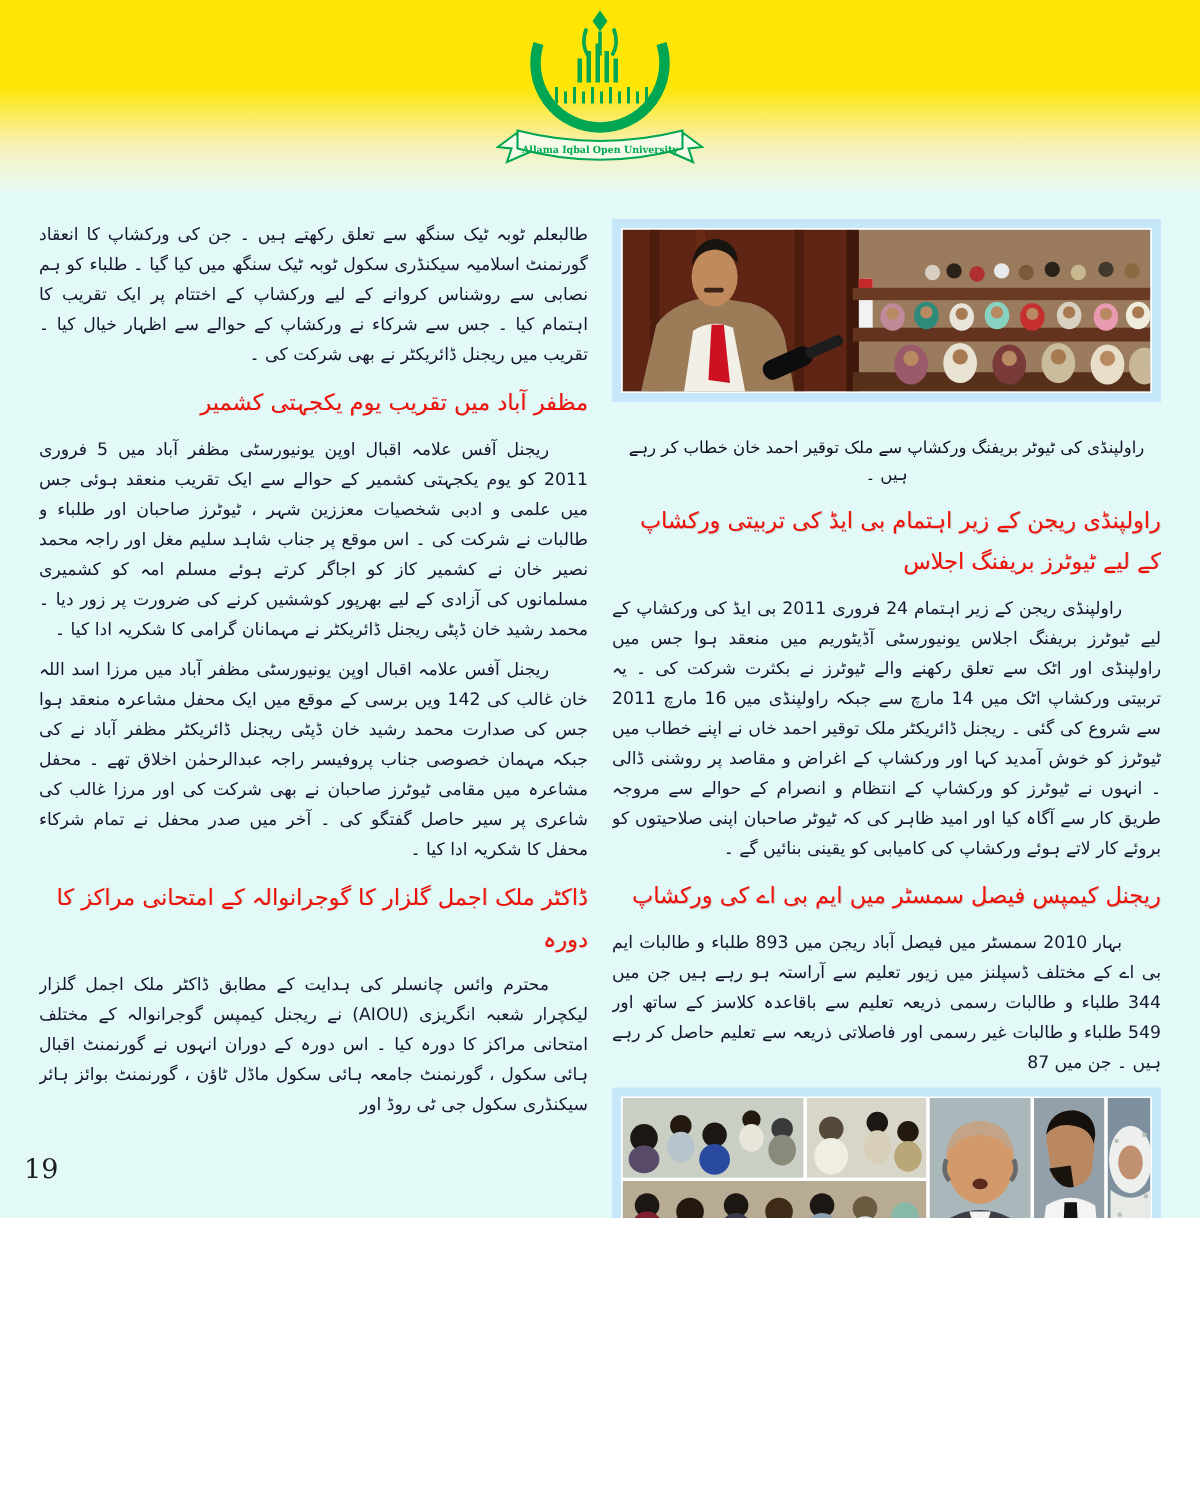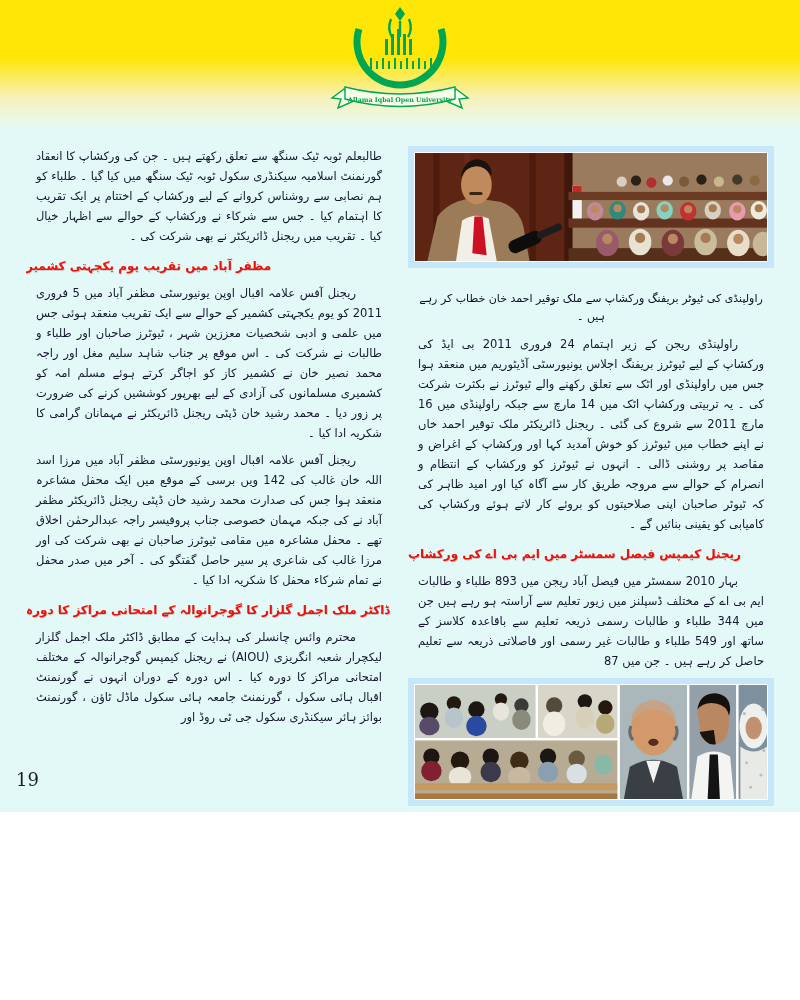--- a/index.html
+++ b/index.html
@@ -27,30 +27,30 @@
     padding:7px;
   }
   .photo-frame svg{display:block;width:100%;height:auto;outline:1px solid #ffffff;}
   .caption{
     direction:rtl;
     font-size:11px;line-height:1.55;text-align:center;
     color:#0d0d20;margin:22px 2px 9px;
   }
   .heading{
     direction:rtl;
-    color:#ee1108;font-weight:bold;
-    font-size:12px;line-height:1.85;text-align:left;
+    color:#ee1108;font-weight:normal;
+    font-size:15px;line-height:1.85;text-align:right;
     margin:9px 0 6px;
     text-shadow:0.6px 0.6px 0 #c9c9c9;
   }
   .body-text{
     direction:rtl;
     font-size:11.5px;line-height:20px;
     text-align:justify;color:#16162e;
-    margin:0 10px 7px;text-indent:26px;
+    margin:0 0 7px;text-indent:26px;
   }
   .body-text.no-indent{text-indent:0;}
   .page-number{
     position:absolute;bottom:22px;left:0;width:100%;
     text-align:left;font-size:18px;color:#1d1d1d;
     font-family:"DejaVu Serif",serif;
     margin-left:16px;
   }
 </style>
 </head>
@@ -162,20 +162,21 @@
           <rect x="53" y="38" width="13" height="3" rx="1.5" fill="#3a2516"></rect>
 
           <g transform="rotate(-24 100 92)">
             <rect x="92" y="84" width="34" height="13" rx="6" fill="#0d0d0d"></rect>
             <rect x="122" y="87" width="26" height="7" rx="3" fill="#1d1d1d"></rect>
           </g>
         </svg>
       </div>
       <div class="caption">راولپنڈی کی ٹیوٹر بریفنگ ورکشاپ سے ملک توقیر احمد خان خطاب کر رہے ہیں ۔</div>
 
+      <div class="heading">راولپنڈی ریجن کے زیر اہتمام بی ایڈ کی تربیتی ورکشاپ کے لیے ٹیوٹرز بریفنگ اجلاس</div>
       <p class="body-text">راولپنڈی ریجن کے زیر اہتمام 24 فروری 2011 بی ایڈ کی ورکشاپ کے لیے ٹیوٹرز بریفنگ اجلاس یونیورسٹی آڈیٹوریم میں منعقد ہوا جس میں راولپنڈی اور اٹک سے تعلق رکھنے والے ٹیوٹرز نے بکثرت شرکت کی ۔ یہ تربیتی ورکشاپ اٹک میں 14 مارچ سے جبکہ راولپنڈی میں 16 مارچ 2011 سے شروع کی گئی ۔ ریجنل ڈائریکٹر ملک توقیر احمد خاں نے اپنے خطاب میں ٹیوٹرز کو خوش آمدید کہا اور ورکشاپ کے اغراض و مقاصد پر روشنی ڈالی ۔ انہوں نے ٹیوٹرز کو ورکشاپ کے انتظام و انصرام کے حوالے سے مروجہ طریق کار سے آگاہ کیا اور امید ظاہر کی کہ ٹیوٹر صاحبان اپنی صلاحیتوں کو بروئے کار لاتے ہوئے ورکشاپ کی کامیابی کو یقینی بنائیں گے ۔</p>
 
       <div class="heading">ریجنل کیمپس فیصل سمسٹر میں ایم بی اے کی ورکشاپ</div>
       <p class="body-text">بہار 2010 سمسٹر میں فیصل آباد ریجن میں 893 طلباء و طالبات ایم بی اے کے مختلف ڈسپلنز میں زیور تعلیم سے آراستہ ہو رہے ہیں جن میں 344 طلباء و طالبات رسمی ذریعہ تعلیم سے باقاعدہ کلاسز کے ساتھ اور 549 طلباء و طالبات غیر رسمی اور فاصلاتی ذریعہ سے تعلیم حاصل کر رہے ہیں ۔ جن میں 87</p>
 
       <div class="photo-frame">
         <svg viewBox="0 0 344 112">
           <rect width="344" height="112" fill="#ffffff"></rect>
 
           <rect x="0" y="0" width="118" height="52" fill="#c9cfc4"></rect>

